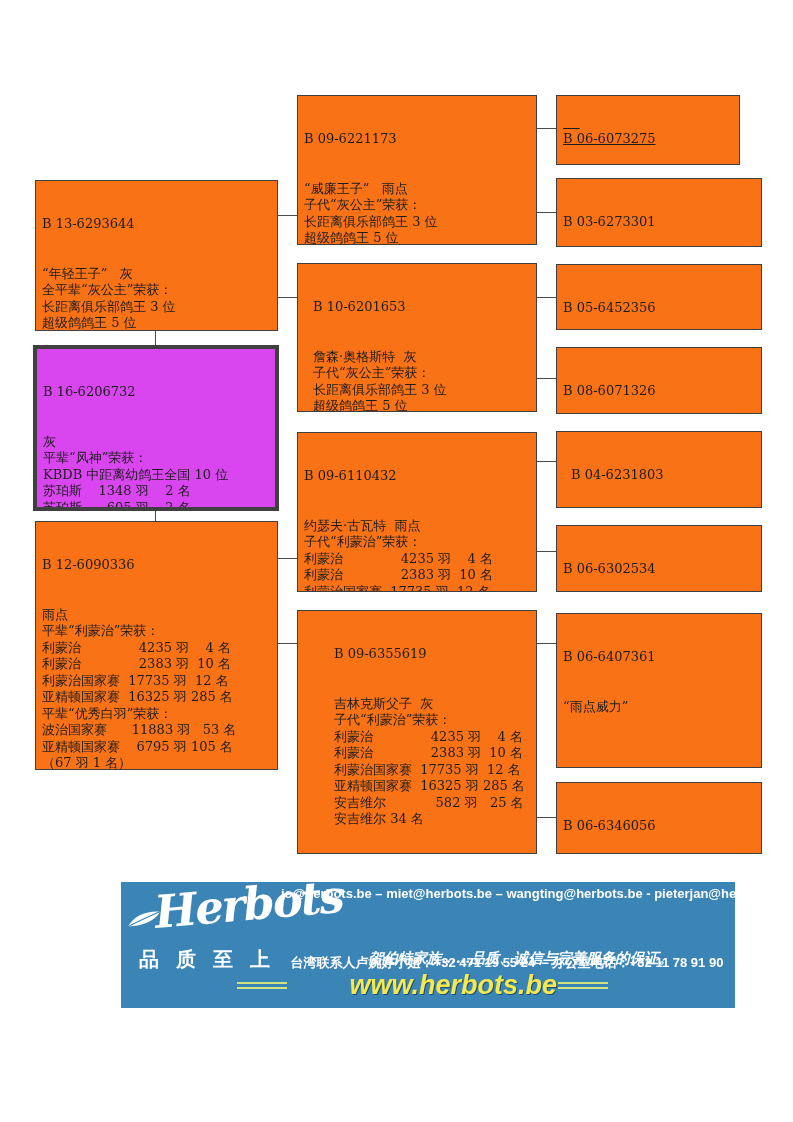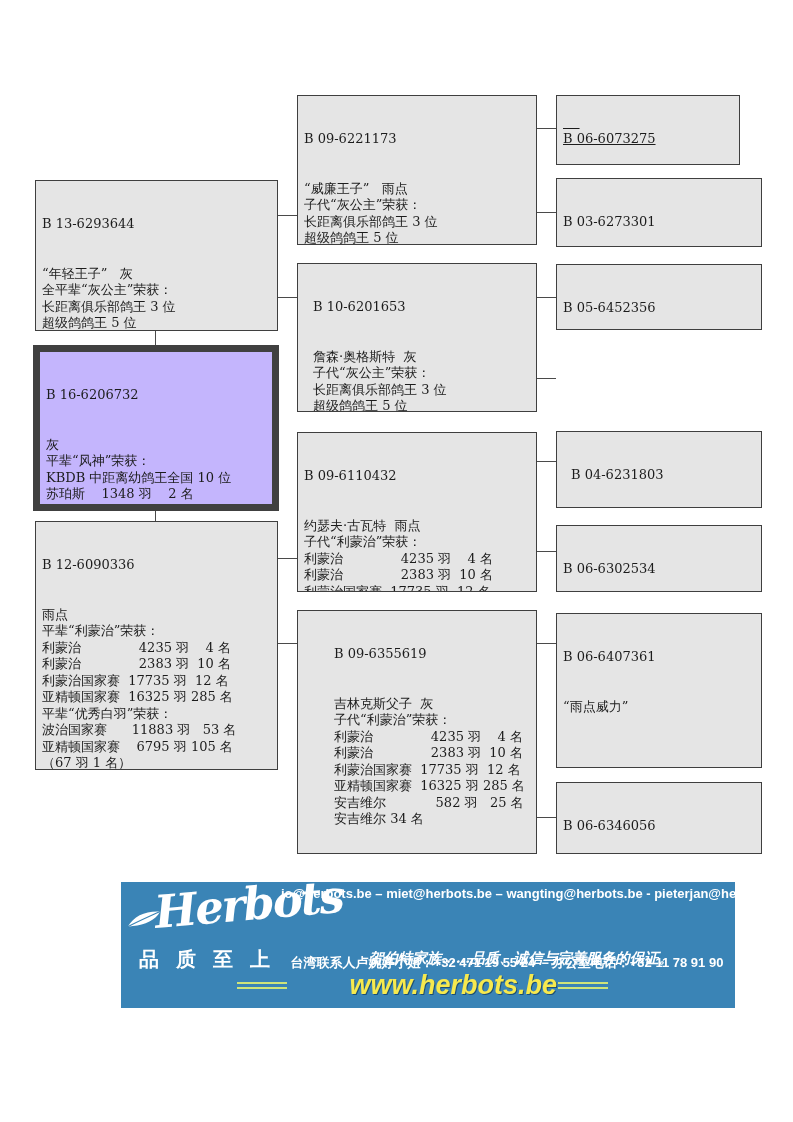--- a/index.html
+++ b/index.html
@@ -1,21 +1,21 @@
 <!DOCTYPE html>
 <html><head>
 <meta charset="utf-8">
 <style>
   html,body{margin:0;padding:0;background:#fff;}
   .page{position:relative;width:793px;height:1122px;background:#fff;overflow:hidden;
         font-family:"DejaVu Serif","Liberation Serif",serif;color:#1c1c1c;}
   
-  .pbox{position:absolute;background:#e5e5e5;border:1px solid #3f3f3f;box-sizing:border-box;
+  .pbox{position:absolute;background:#f97316;border:1px solid #3f3f3f;box-sizing:border-box;
         font-size:13px;line-height:16.5px;padding:2px 6px 0 6px;overflow:hidden;white-space:pre-wrap;}
-  .pbox.highlight{background:#c4b5fd;border:7px solid #404040;}
+  .pbox.highlight{background:#d946ef;border:4px solid #404040;}
   .ring{white-space:pre;}
   .bline{white-space:pre;}
   
   .conn-h{position:absolute;height:1px;background:#4a4a4a;}
   .conn-v{position:absolute;width:1px;background:#4a4a4a;}
   
   .banner{position:absolute;left:121px;top:882px;width:614px;height:126px;background:#3A84B6;}
   .b-logo{position:absolute;left:6px;top:4px;width:185px;height:62px;color:#fff;}
   .b-logo .feather{position:absolute;left:0;top:22px;}
   .b-brand{position:absolute;left:30px;top:0px;font-family:"DejaVu Serif","Liberation Serif",serif;
@@ -86,20 +86,24 @@
   <div class="pbox" style="left:556px;top:178px;width:206px;height:69px;">
     <div class="ring">B 03-6273301</div>
     
   </div>
 
   <div class="pbox" style="left:556px;top:264px;width:206px;height:66px;">
     <div class="ring">B 05-6452356</div>
     <div></div>
   </div>
 
+  <div class="pbox" style="left:556px;top:347px;width:206px;height:67px;">
+    <div class="ring">B 08-6071326</div>
+    
+  </div>
 
   <div class="pbox" style="left:556px;top:431px;width:206px;height:77px;padding-left:14px;">
     <div class="ring">B 04-6231803</div>
     
   </div>
 
   <div class="pbox" style="left:556px;top:525px;width:206px;height:67px;">
     <div class="ring">B 06-6302534</div>
     
   </div>

